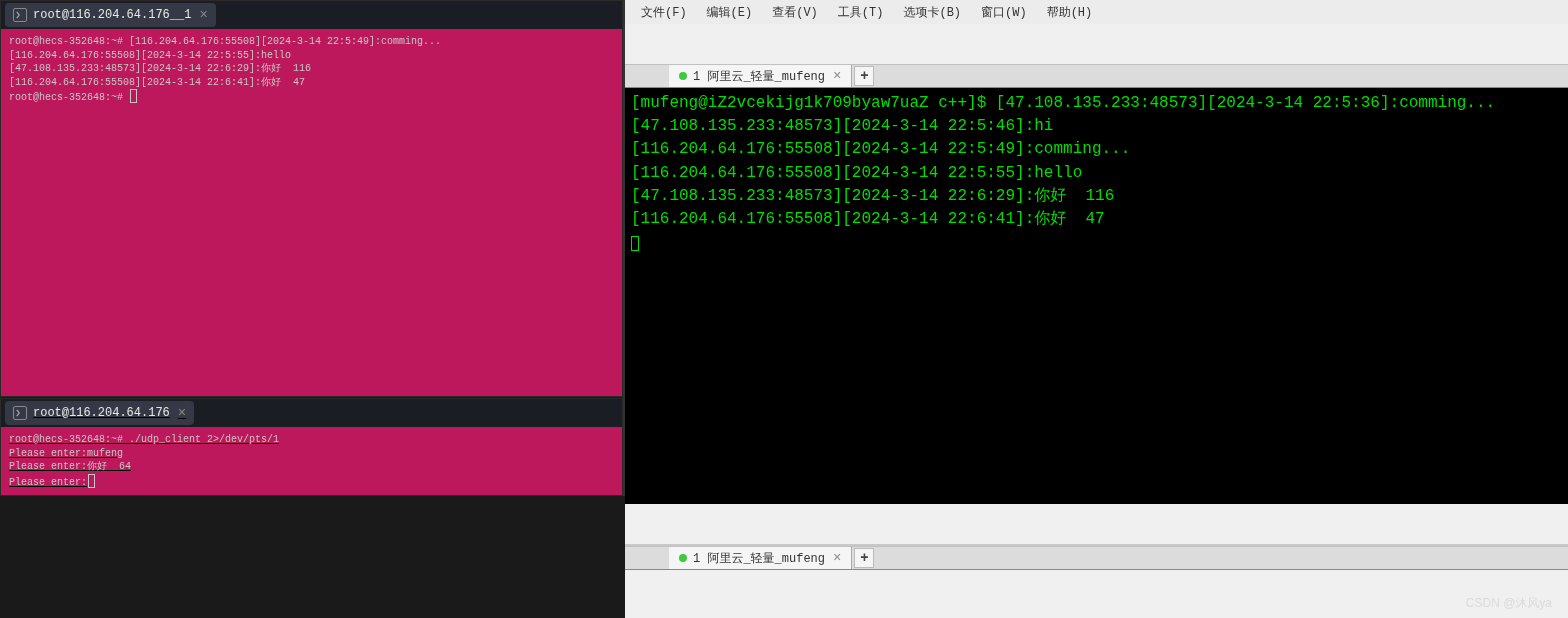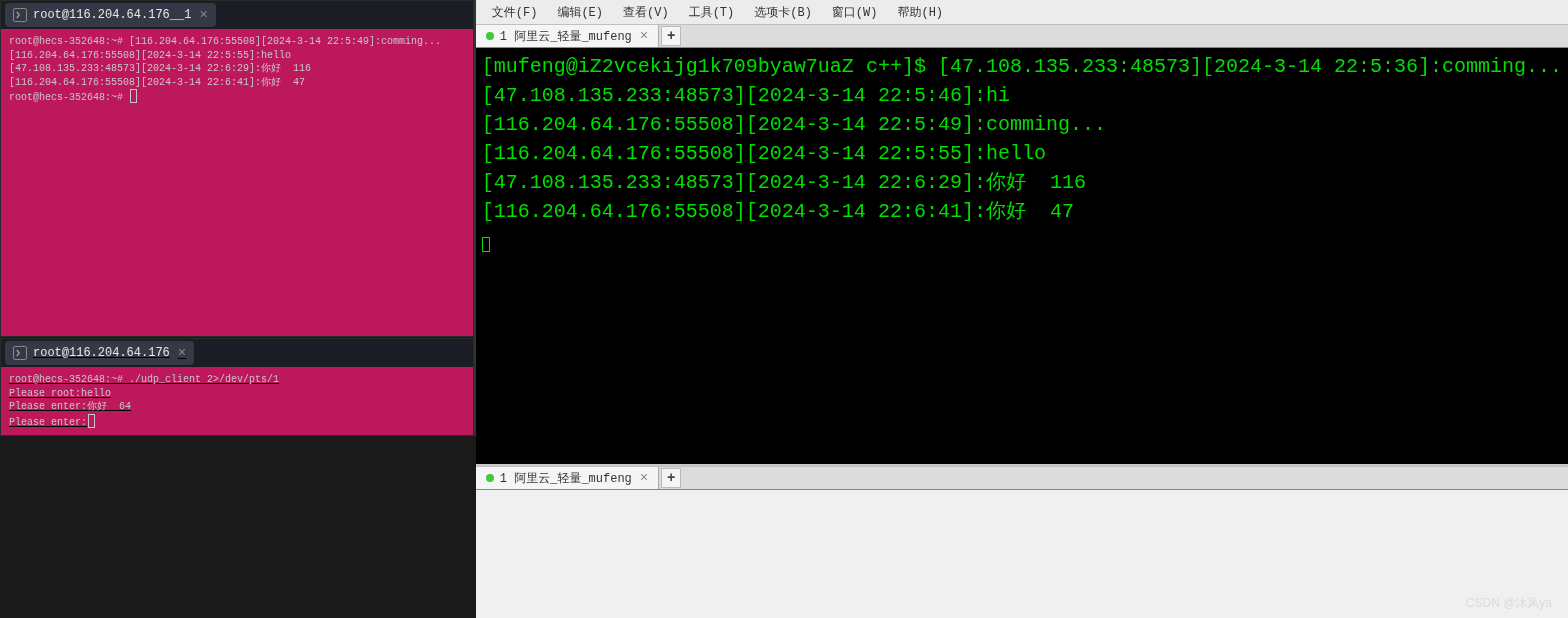--- a/index.html
+++ b/index.html
@@ -6,32 +6,33 @@
     body {
       font-family: "Consolas", "Monaco", "Courier New", monospace;
       font-size: 13px;
       width: 1568px;
       height: 618px;
       display: flex;
       background: #1a1a1a;
     }
     .left-panel {
       width: 625px;
-      height: 436px;
+      height: 496px;
       display: flex;
       flex-direction: column;
       border-right: 2px solid #333;
       justify-content: space-between;
     }
     .right-panel {
       flex: 1;
       height: 618px;
       display: flex;
       flex-direction: column;
       background: #f0f0f0;
+      gap: 40px;
     }
     .terminal-pane {
       display: flex;
       flex-direction: column;
       background: #1e2229;
       border: 1px solid #2a2a2a;
     }
     .pane-top-left { height: 464px; margin-bottom: 1px; }
     .pane-bottom-left { flex: 1; text-decoration: underline; }
     .dark-tab-bar {
@@ -103,20 +104,21 @@
       padding: 2px 10px;
       cursor: pointer;
     }
     .light-tab-bar {
       height: 24px;
       background: #dcdcdc;
       display: flex;
       align-items: center;
       border-top: 1px solid #c0c0c0;
       border-bottom: 1px solid #888;
+      padding-left: 44px;
     }
     .light-tab {
       display: flex;
       align-items: center;
       height: 22px;
       padding: 0 10px;
       background: #f5f5f5;
       border-right: 1px solid #aaa;
       font-size: 12px;
       color: #333;
@@ -159,21 +161,21 @@
       display: flex;
       flex-direction: column;
       border-top: 2px solid #c8c8c8;
     }
     .terminal-body-right {
       flex: 1;
       background: #000;
       color: #00de00;
       padding: 4px 6px;
       line-height: 1.45;
-      font-size: 20px;
+      font-size: 16px;
       white-space: pre;
       overflow: hidden;
       font-family: "Consolas", "Courier New", monospace;
     }
     .cursor-box-green {
       display: inline-block;
       width: 8px;
       height: 15px;
       border: 1px solid #00de00;
       vertical-align: text-bottom;
@@ -220,21 +222,21 @@
           <span class="tab-icon">
             <svg viewBox="0 0 10 10">
                 <path d="M1 1 L4 5 L1 9" stroke="#aaa" stroke-width="1.5" fill="none"></path>
               </svg>
           </span>
           <span>root@116.204.64.176</span>
           <span class="tab-close">×</span>
         </div>
       </div>
       <div class="terminal-body"><span>root@hecs-352648:~# ./udp_client 2&gt;/dev/pts/1</span>
-<span>Please root:hello</span>
+<span>Please enter:mufeng</span>
 <span>Please enter:你好  64</span>
 <span>Please enter:</span><span class="cursor-box"></span></div>
     </div>
   </div>
 
   <div class="right-panel">
     <div class="menu-bar">
       <span class="menu-item">文件(F)</span>
       <span class="menu-item">编辑(E)</span>
       <span class="menu-item">查看(V)</span>

